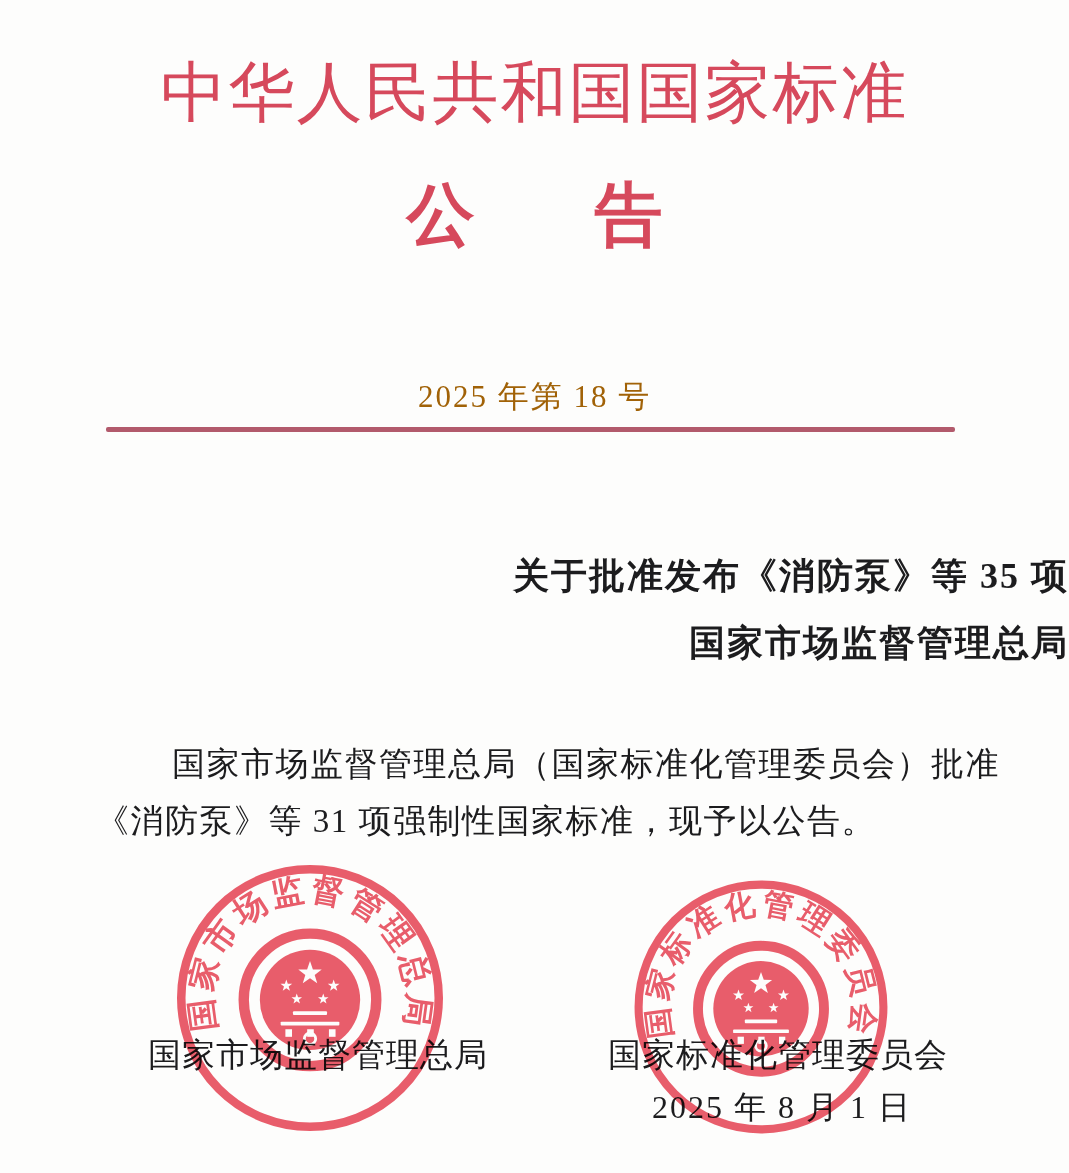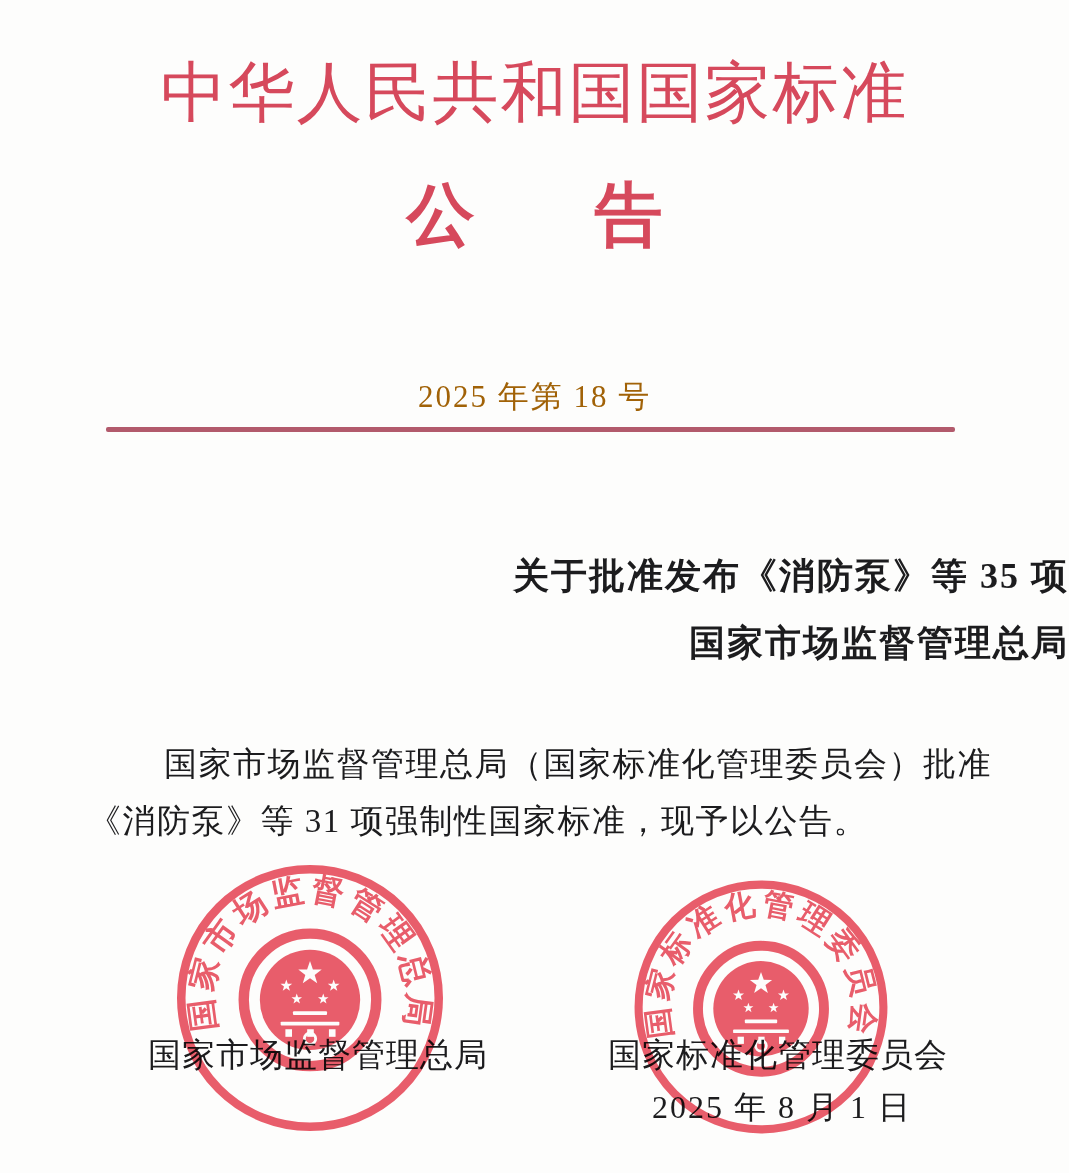--- a/index.html
+++ b/index.html
@@ -63,21 +63,21 @@
     font-size: 36px;
     font-weight: bold;
     line-height: 67px;
     letter-spacing: 2px;
     color: #1c1c1e;
   }
 
   
   .body-text {
     position: absolute;
-    top: 736px; left: 88px;
+    top: 736px; left: 96px;
     width: 912px;
     font-size: 33px;
     line-height: 57px;
     letter-spacing: 1.5px;
     color: #1c1c1e;
   }
   .body-text .line1 { text-indent: 76px; }
 
   
   .sig {

